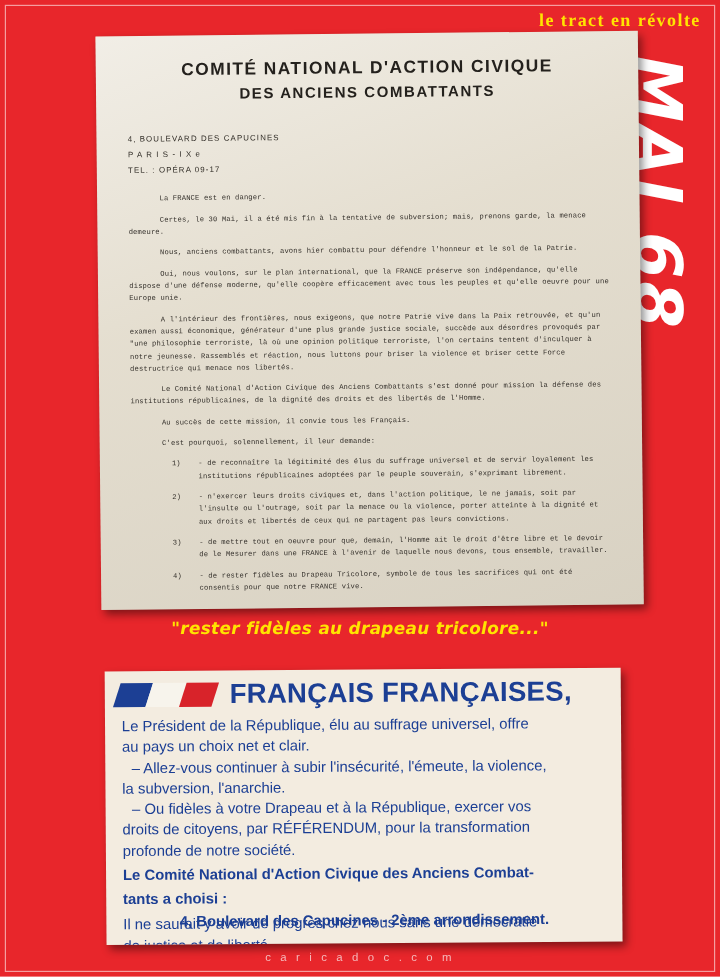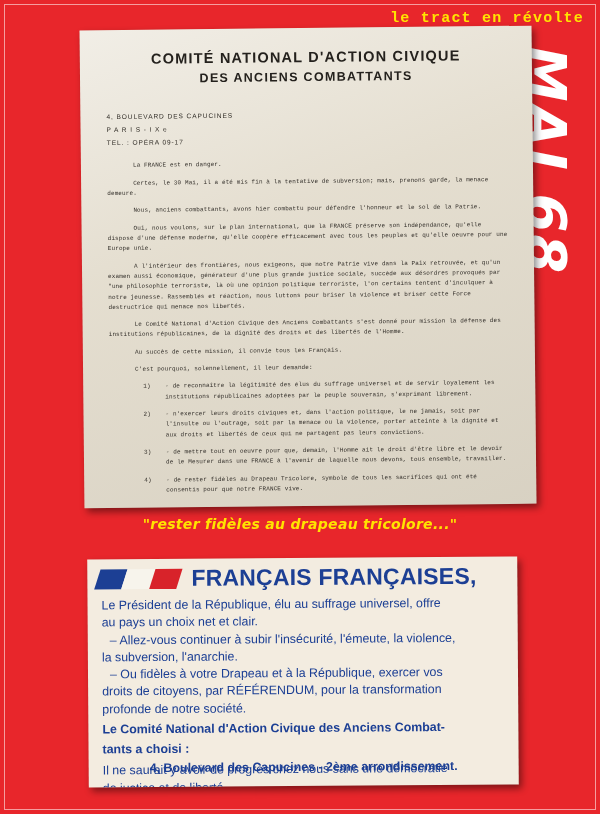--- a/index.html
+++ b/index.html
@@ -29,21 +29,21 @@
   
   .top-headline {
     position: absolute;
     top: 10px;
     right: 16px;
     color: #ffe400;
     font-size: 15px;
     font-weight: bold;
     letter-spacing: 1.2px;
     text-align: right;
-    font-family: Liberation Mono, monospace;
+    font-family: Liberation Serif, serif;
   }
   .mai68 {
     position: absolute;
     right: 4px;
     top: 46px;
     width: 76px;
     height: 300px;
   }
   .mai68 span {
     display: block;
@@ -312,14 +312,15 @@
       <p>profonde de notre société.</p>
       <p class="bold">Le Comité National d'Action Civique des Anciens Combat-</p>
       <p class="bold">tants a choisi :</p>
       <p class="spaced">Il ne saurait y avoir de progrès chez nous sans une démocratie</p>
       <p>de justice et de liberté.</p>
     </div>
 
     <div class="leaflet-addr">4, Boulevard des Capucines - 2ème arrondissement.</div>
   </div>
 
+  <div class="footer">c a r i c a d o c . c o m</div>
 
 </div>
 
 </body></html>

